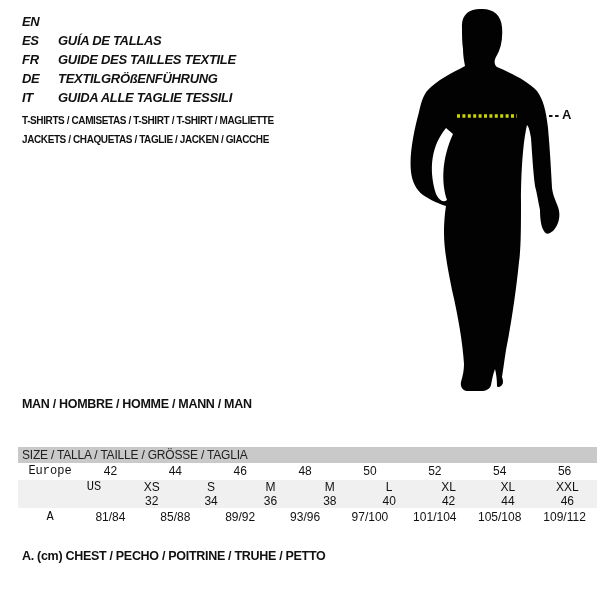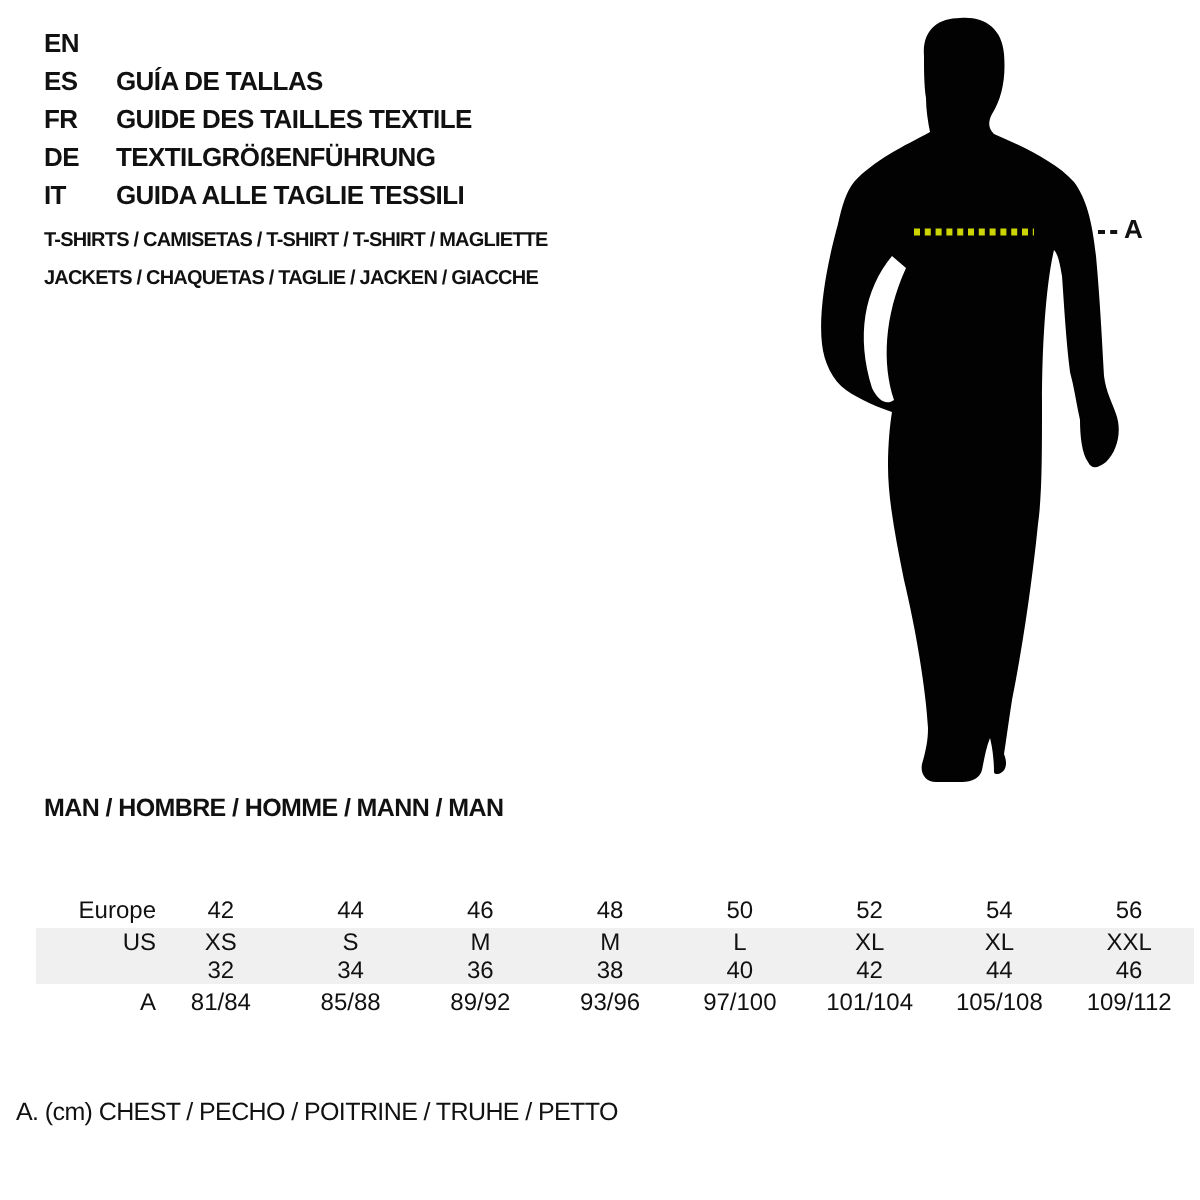--- a/index.html
+++ b/index.html
@@ -1,21 +1,21 @@
 <!DOCTYPE html>
 <html><head>
 <meta charset="utf-8">
 <style>
   html,body { margin:0; padding:0; background:#fff; }
   .canvas {
     position:relative; width:600px; height:600px; background:#ffffff;
     font-family:"Liberation Sans", sans-serif; color:#111; overflow:hidden;
   }
   
-  .lang-block { position:absolute; left:22px; top:12px; }
+  .lang-block { position:absolute; left:22px; top:12px;font-style:italic; }
   .lang-row { display:flex; height:19px; line-height:19px; }
   .lang-code, .lang-title {
     font-weight:bold; font-size:13px; letter-spacing:-0.3px; white-space:nowrap;
   }
   .lang-code { width:36px; }
   
   .categories { position:absolute; left:22px; top:111px; }
   .cat-line {
     font-weight:bold; font-size:10px; line-height:19px;
     letter-spacing:-0.4px; white-space:nowrap;
@@ -31,30 +31,30 @@
     position:absolute; left:22px; top:397px;
     font-weight:bold; font-size:12.5px; letter-spacing:-0.3px; white-space:nowrap;
   }
   
   .size-table { position:absolute; left:18px; top:447px; width:579px; font-size:12px; }
   .table-header {
     background:#c9c9c9; height:16px; line-height:16px;
     padding-left:4px; color:#222; letter-spacing:-0.2px;
   }
   .trow { display:flex; }
-  .trow .lbl { width:56px; padding-left:4px; text-align:right; }
+  .trow .lbl { width:56px; padding-left:4px; text-align:center;font-family:Liberation Mono, monospace; }
   .trow .cell { flex:1; text-align:center; }
   .h17 { height:17px; line-height:17px; }
-  .h14 { height:14px; line-height:14px; }
+  .h14 { height:14px; line-height:14px;padding-left:44px; }
   .h18 { height:18px; line-height:18px; }
   .row-alt { background:#f0f0f0; }
   
   .footnote {
-    position:absolute; left:8px; top:549px;
-    font-weight:normal; font-size:12.5px; letter-spacing:-0.3px; white-space:nowrap;
+    position:absolute; left:22px; top:549px;
+    font-weight:bold; font-size:12.5px; letter-spacing:-0.3px; white-space:nowrap;
   }
 </style>
 </head>
 <body>
 
 <div class="canvas">
 
   <div class="lang-block">
     <div class="lang-row">
       <span class="lang-code">EN</span>
@@ -127,20 +127,21 @@
              C 441,182 442,158 453,134
              Z"></path>
     <line x1="457" y1="116" x2="517" y2="116" stroke-width="3.5" stroke-dasharray="3,2.4" stroke="#ccd500"></line>
     <line x1="549" y1="116" x2="561" y2="116" stroke-width="2" stroke-dasharray="3.5,2.6" stroke="#111111"></line>
   </svg>
   <span class="a-label">A</span>
 
   <div class="section-title">MAN / HOMBRE / HOMME / MANN / MAN</div>
 
   <div class="size-table">
+    <div class="table-header">SIZE / TALLA / TAILLE / GRÖSSE / TAGLIA</div>
 
     <div class="trow h17">
       <div class="lbl">Europe</div>
       <div class="cell">42</div>
       <div class="cell">44</div>
       <div class="cell">46</div>
       <div class="cell">48</div>
       <div class="cell">50</div>
       <div class="cell">52</div>
       <div class="cell">54</div>

